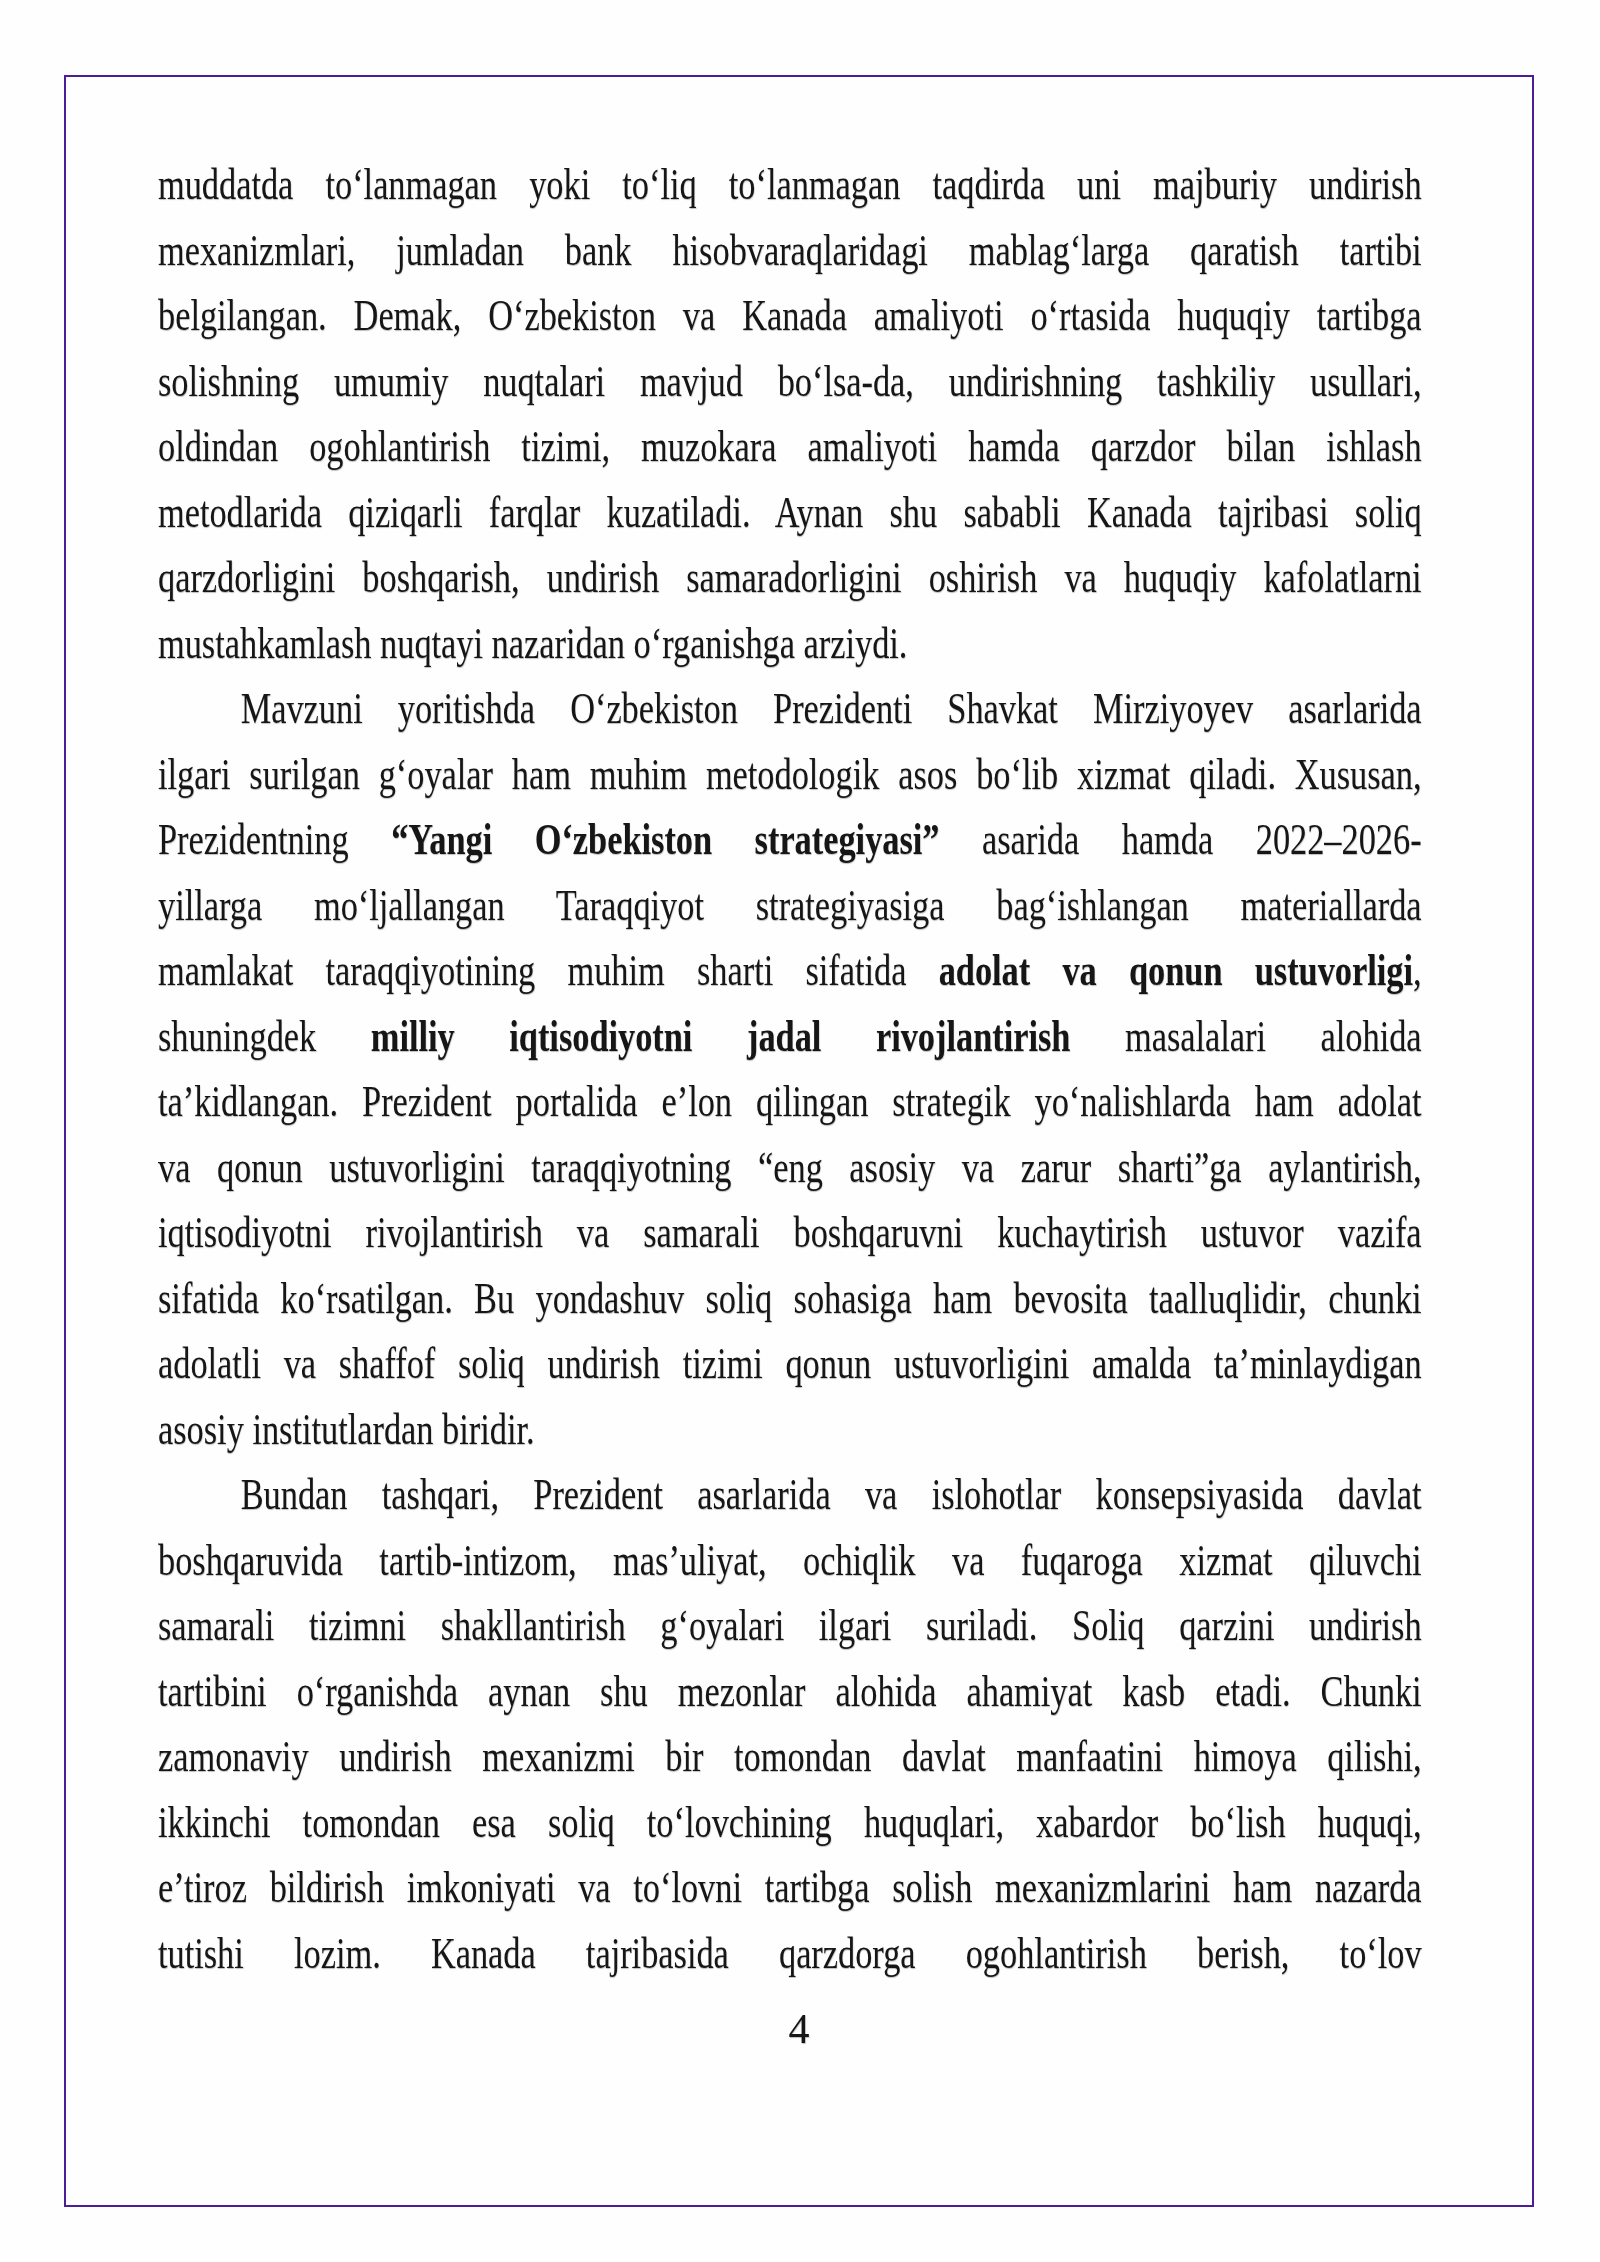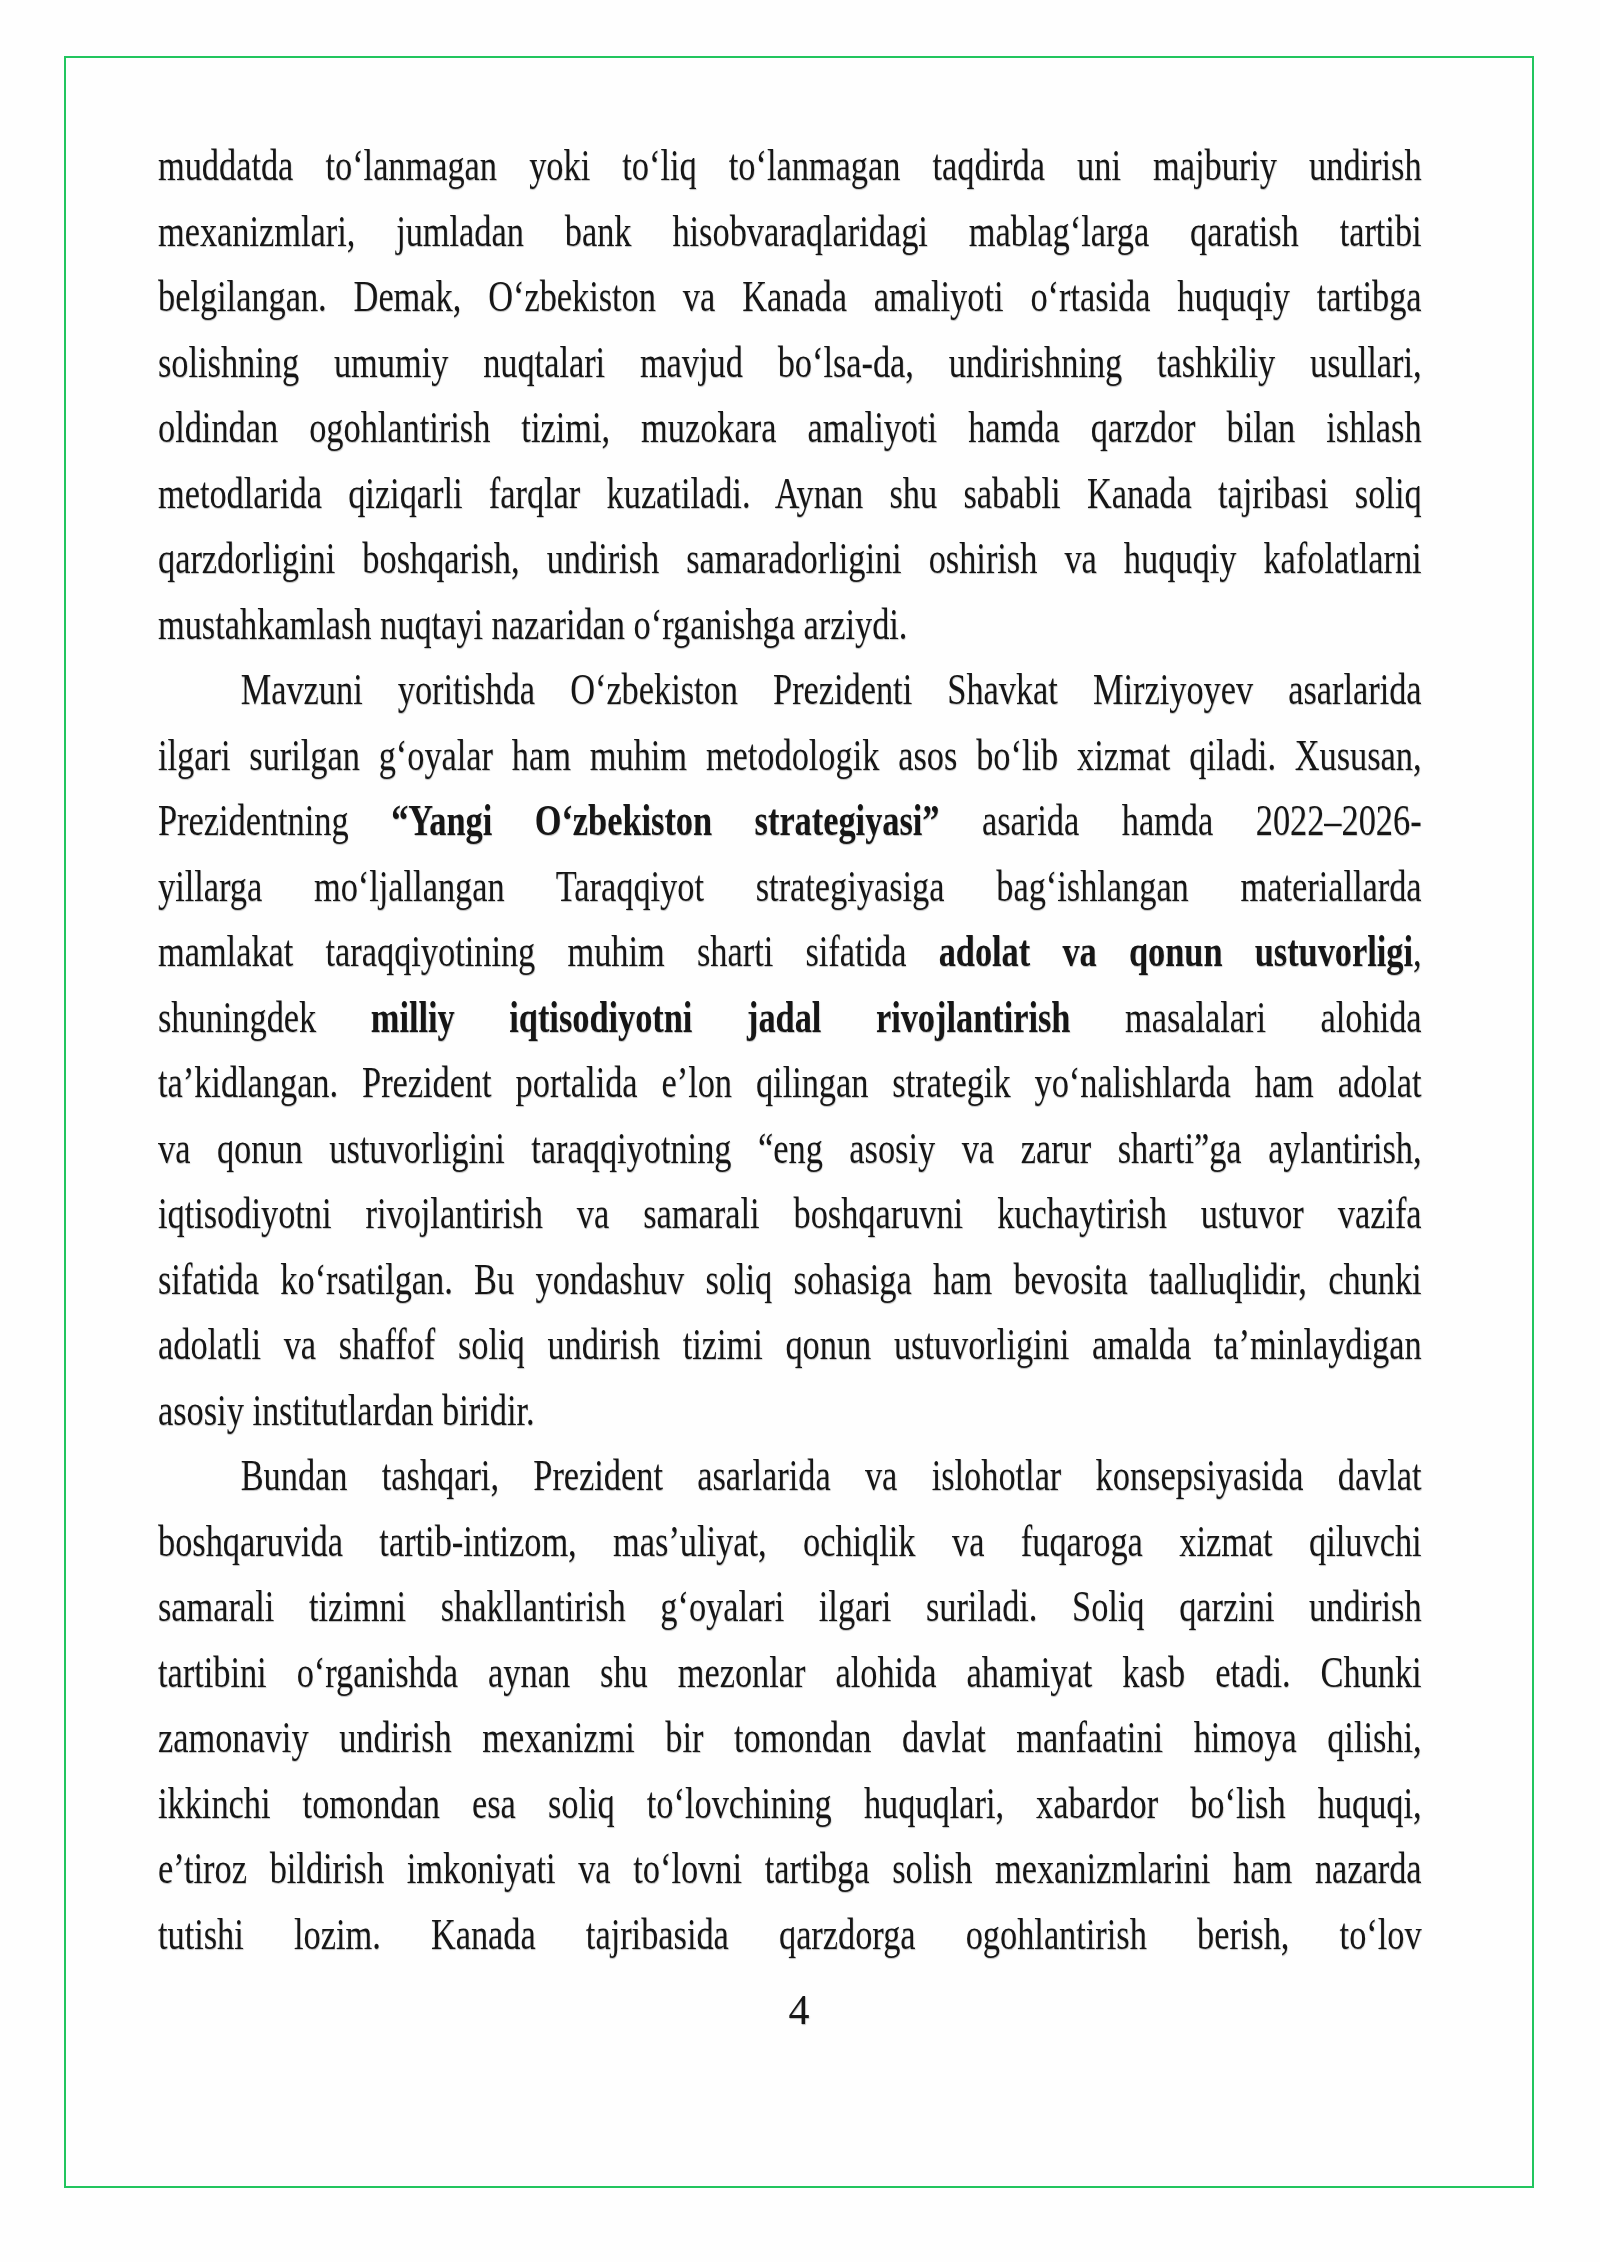--- a/index.html
+++ b/index.html
@@ -11,24 +11,24 @@
     position: relative;
     width: 1600px;
     height: 2262px;
     background: #fefefe;
     overflow: hidden;
     font-family: "Liberation Serif", "DejaVu Serif", serif;
   }
   .frame {
     position: absolute;
     left: 64px;
-    top: 56px;
+    top: 75px;
     width: 1470px;
     height: 2132px;
-    border: 2px solid #22c55e;
+    border: 2px solid #4c1d95;
     box-sizing: border-box;
     background: #fefefe;
   }
   .textblock {
     position: absolute;
     left: 92px;
     top: 75px;
     width: 1620px;
     transform: scaleX(0.78);
     transform-origin: 0 0;

